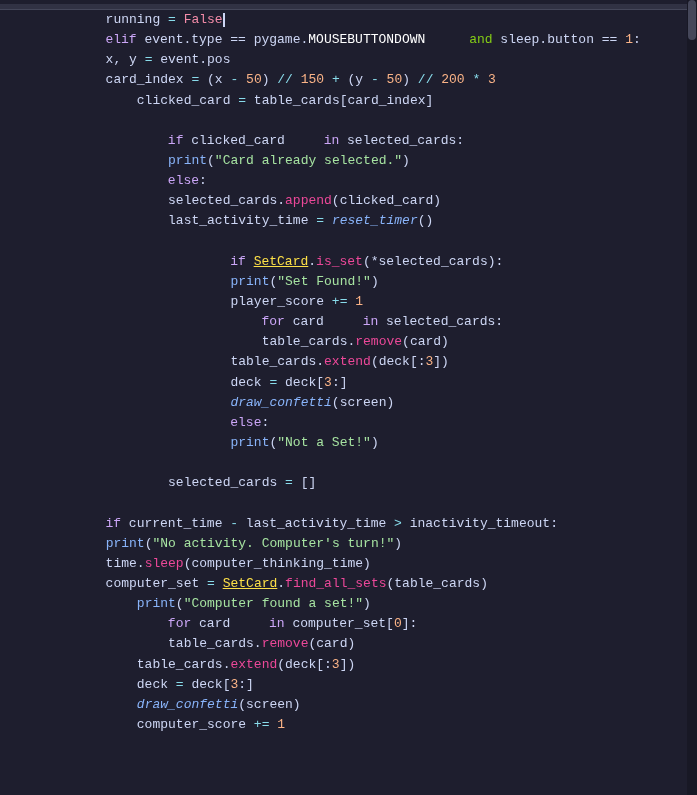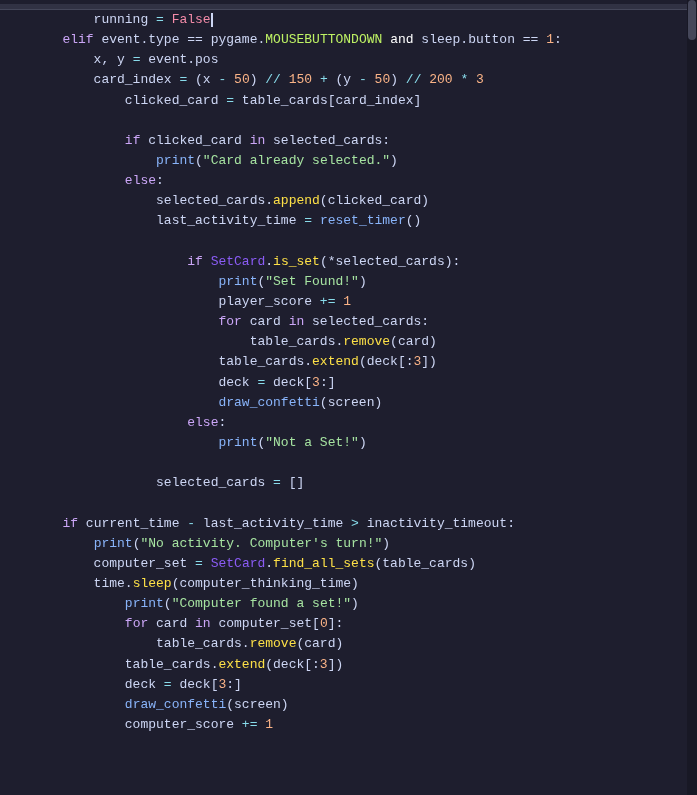--- a/index.html
+++ b/index.html
@@ -21,34 +21,34 @@
       position: relative;
     }
     .line {
       display: flex;
       align-items: baseline;
       padding: 0 0 0 0;
       min-height: 20px;
       white-space: pre;
     }
     .line-content {
-      padding-left: 0;
+      padding-left: 12px;
       white-space: pre;
     }
 
     
-    .kw { color: #cba6f7; } 
-    .kw2 { color: #ffffff; } 
+    .kw { color: #cba6f7; margin-left: 31px; } 
+    .kw2 { color: #84cc16; margin-left: 36px; } 
     .builtin { color: #89b4fa; } 
-    .func { color: #89b4fa; } 
-    .method { color: #fde047; } 
+    .func { color: #89b4fa; font-style: italic; } 
+    .method { color: #ec4899; } 
     .string { color: #a6e3a1; } 
     .number { color: #fab387; } 
     .op { color: #89dceb; } 
-    .cls { color: #8b5cf6; }
+    .cls { color: #fde047; text-decoration: underline; }
     .bool-false { color: #f38ba8; }
     .cursor {
       display: inline-block;
       width: 2px;
       height: 14px;
       background: #cdd6f4;
       vertical-align: text-bottom;
       animation: blink 1s step-end infinite;
     }
     @keyframes blink {
@@ -82,21 +82,21 @@
 <body>
 
 <div class="code-container">
   <div class="top-bar"></div>
 
   <div class="line">
     <span class="line-content"><span style="color:#cdd6f4">            running </span><span class="op">=</span><span> </span><span class="bool-false">False</span><span class="cursor"></span></span>
   </div>
 
   <div class="line">
-    <span class="line-content"><span style="color:#6c7086">        </span><span class="kw">elif</span><span> event.type == pygame.</span><span style="color:#bef264">MOUSEBUTTONDOWN</span><span> </span><span class="kw2">and</span><span> sleep.button == </span><span class="number">1</span><span>:</span></span>
+    <span class="line-content"><span style="color:#6c7086">        </span><span class="kw">elif</span><span> event.type == pygame.</span><span style="color:#ffffff">MOUSEBUTTONDOWN</span><span> </span><span class="kw2">and</span><span> sleep.button == </span><span class="number">1</span><span>:</span></span>
   </div>
 
   <div class="line">
     <span class="line-content"><span>            x, y </span><span class="op">=</span><span> event.pos</span></span>
   </div>
 
   <div class="line">
     <span class="line-content"><span>            card_index </span><span class="op">=</span><span> (x </span><span class="op">-</span><span> </span><span class="number">50</span><span>) </span><span class="op">//</span><span> </span><span class="number">150</span><span> </span><span class="op">+</span><span> (y </span><span class="op">-</span><span> </span><span class="number">50</span><span>) </span><span class="op">//</span><span> </span><span class="number">200</span><span> </span><span class="op">*</span><span> </span><span class="number">3</span></span>
   </div>
 
@@ -188,25 +188,25 @@
 
   <div class="line">
     <span class="line-content"><span>        </span><span class="kw">if</span><span> current_time </span><span class="op">-</span><span> last_activity_time </span><span class="op">&gt;</span><span> inactivity_timeout:</span></span>
   </div>
 
   <div class="line">
     <span class="line-content"><span>            </span><span class="builtin">print</span><span>(</span><span class="string">"No activity. Computer's turn!"</span><span>)</span></span>
   </div>
 
   <div class="line">
+    <span class="line-content"><span>            time.</span><span class="method">sleep</span><span>(computer_thinking_time)</span></span>
+  </div>
+
+  <div class="line">
     <span class="line-content"><span>            computer_set </span><span class="op">=</span><span> </span><span class="cls">SetCard</span><span>.</span><span class="method">find_all_sets</span><span>(table_cards)</span></span>
-  </div>
-
-  <div class="line">
-    <span class="line-content"><span>            time.</span><span class="method">sleep</span><span>(computer_thinking_time)</span></span>
   </div>
 
 
   <div class="line">
     <span class="line-content"><span>                </span><span class="builtin">print</span><span>(</span><span class="string">"Computer found a set!"</span><span>)</span></span>
   </div>
 
   <div class="line">
     <span class="line-content"><span>                </span><span class="kw">for</span><span> card </span><span class="kw">in</span><span> computer_set[</span><span class="number">0</span><span>]:</span></span>
   </div>

